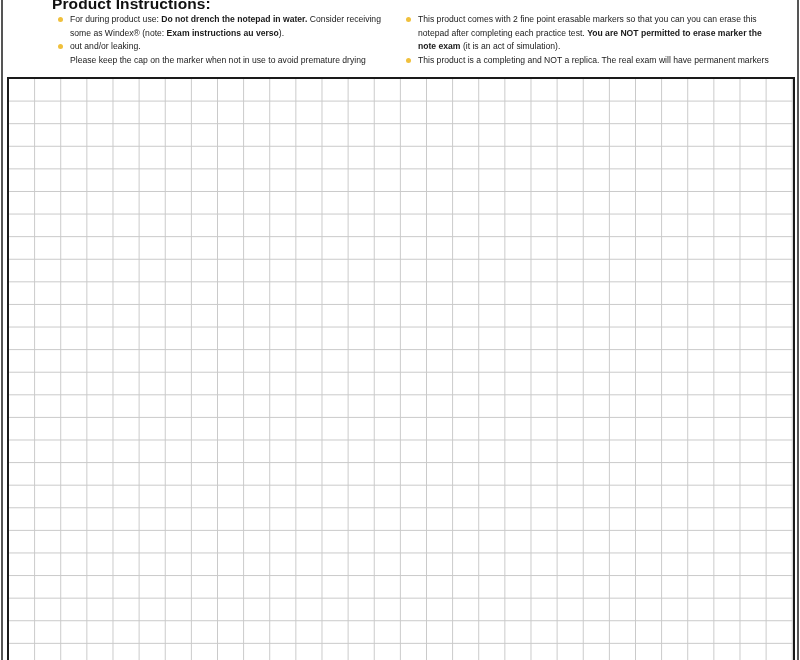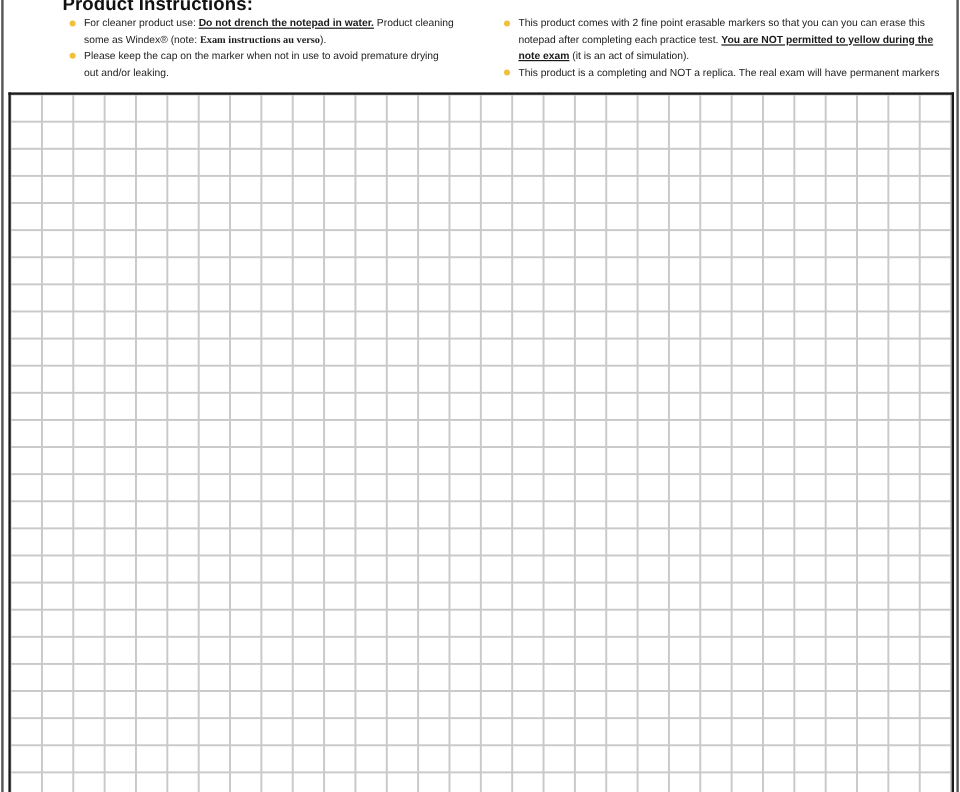--- a/index.html
+++ b/index.html
@@ -37,40 +37,39 @@
       color: #111111;
       white-space: nowrap;
     }
     .col {
       position: absolute;
       top: 13px;
       font-size: 8.6px;
       line-height: 13.6px;
     }
     .col-left { left: 58px; width: 340px; }
-    .col-right { left: 420px; width: 370px; }
+    .col-right { left: 406px; width: 370px; }
     .bullet-item {
       position: relative;
       padding-left: 12px;
       white-space: nowrap;
     }
     .bullet {
       position: absolute;
       left: 0;
       top: 4px;
       width: 5px;
       height: 5px;
       border-radius: 50%;
     }
     .line { display: block; }
     .emph {
       font-weight: bold;
-      text-decoration: underline;
     }
-    .strong { font-weight: bold; font-family: Liberation Serif, serif; }
+    .strong { font-weight: bold; }
 
     .grid-box {
       position: absolute;
       left: 7px;
       top: 77px;
       width: 784px;
       height: 600px;
       border: 2px solid #1a1a1a;
       border-bottom: none;
       box-sizing: content-box;
@@ -86,34 +85,34 @@
 <body>
 
 <div class="page-border-left"></div>
 <div class="page-border-right"></div>
 
 <div class="instructions-title">Product Instructions:</div>
 
 <div class="col col-left">
     <div class="bullet-item">
       <span class="bullet" style="background: rgb(240, 192, 60);"></span>
-      <span class="line"><span>For cleaner product use: </span><span class="emph">Do not drench the notepad in water.</span><span> Product cleaning</span></span>
+      <span class="line"><span>For during product use: </span><span class="emph">Do not drench the notepad in water.</span><span> Consider receiving</span></span>
       <span class="line"><span>some as Windex® (note: </span><span class="strong">Exam instructions au verso</span><span>).</span></span>
     </div>
     <div class="bullet-item">
       <span class="bullet" style="background: rgb(240, 192, 60);"></span>
+      <span class="line"><span>out and/or leaking.</span></span>
       <span class="line"><span>Please keep the cap on the marker when not in use to avoid premature drying</span></span>
-      <span class="line"><span>out and/or leaking.</span></span>
     </div>
   </div>
 <div class="col col-right">
     <div class="bullet-item">
       <span class="bullet" style="background: rgb(240, 192, 60);"></span>
       <span class="line"><span>This product comes with 2 fine point erasable markers so that you can you can erase this</span></span>
-      <span class="line"><span>notepad after completing each practice test. </span><span class="emph">You are NOT permitted to yellow during the</span></span>
+      <span class="line"><span>notepad after completing each practice test. </span><span class="emph">You are NOT permitted to erase marker the</span></span>
       <span class="line"><span class="emph">note exam</span><span> (it is an act of simulation).</span></span>
     </div>
     <div class="bullet-item">
       <span class="bullet" style="background: rgb(240, 192, 60);"></span>
       <span class="line"><span>This product is a completing and NOT a replica. The real exam will have permanent markers</span></span>
     </div>
   </div>
 
 <div class="grid-box"></div>
 

